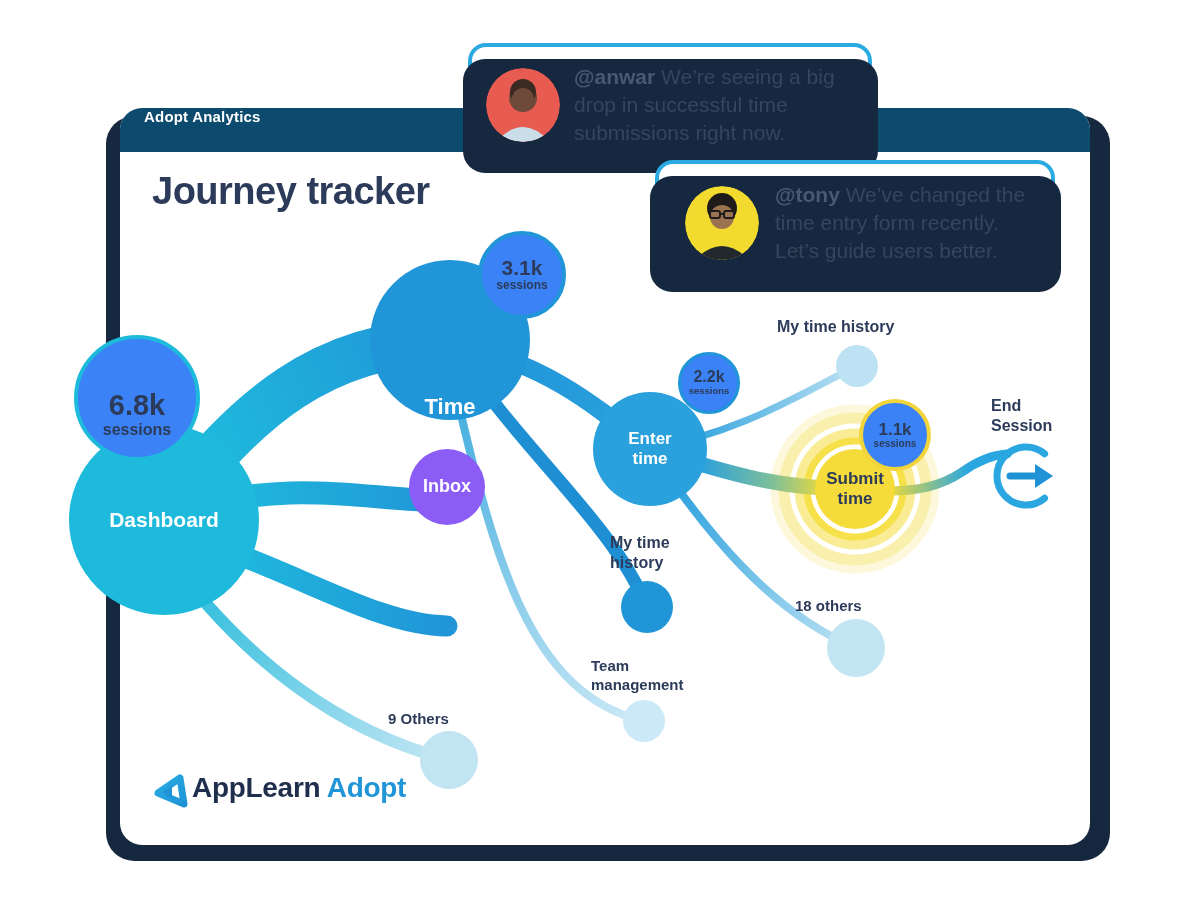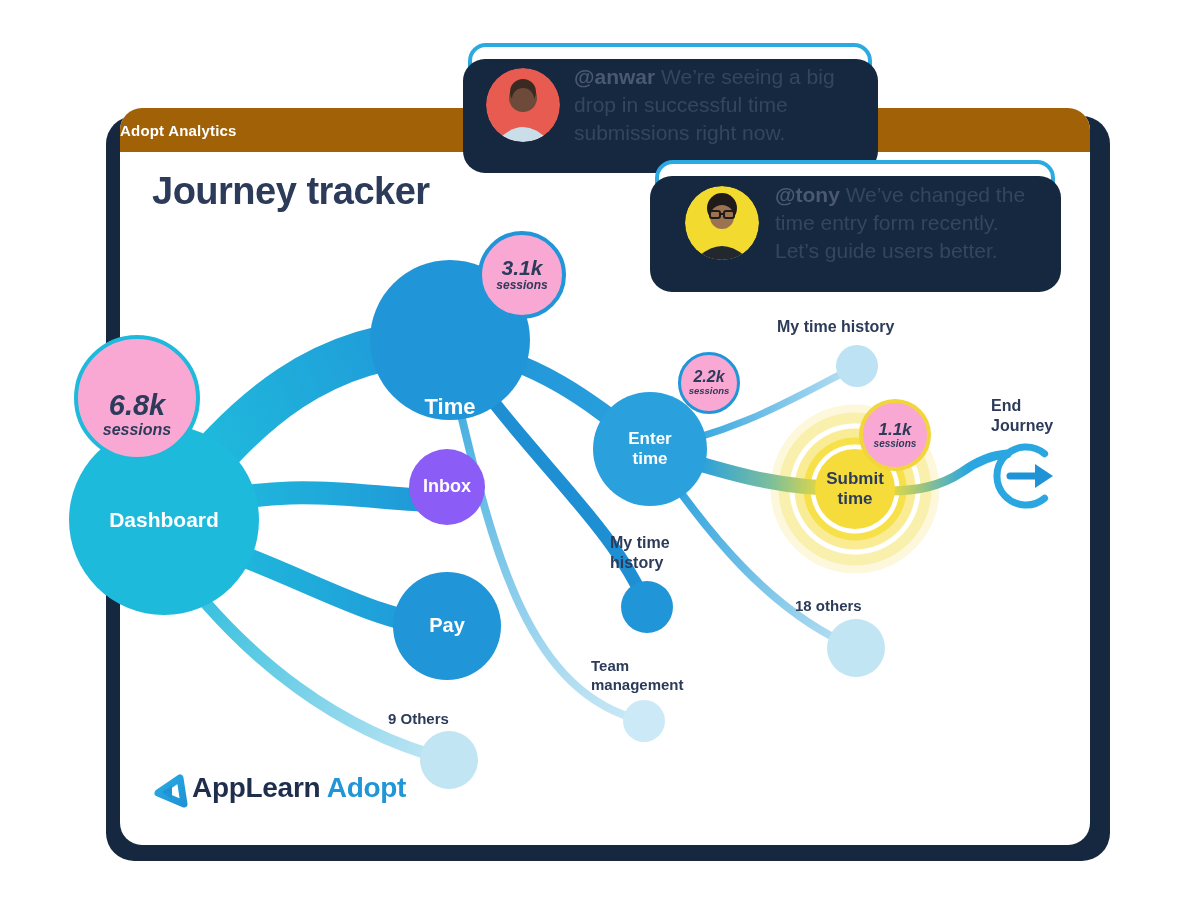--- a/index.html
+++ b/index.html
@@ -3,37 +3,37 @@
 <meta charset="utf-8">
 <style>
   html,body{margin:0;padding:0;background:#ffffff;}
   .stage{position:relative;width:1201px;height:900px;background:#ffffff;overflow:hidden;
          font-family:"Liberation Sans", sans-serif;}
   .abs{position:absolute;}
 
   
   .card-shadow{left:106px;top:116px;width:1004px;height:745px;background:#16283F;border-radius:28px;z-index:0;}
   .card{left:120px;top:108px;width:970px;height:737px;background:#ffffff;border-radius:22px;z-index:1;}
-  .app-header{left:120px;top:108px;width:970px;height:44px;background:#a16207;border-radius:22px 22px 0 0;
-              z-index:2;display:flex;align-items:center;box-sizing:border-box;}
+  .app-header{left:120px;top:108px;width:970px;height:44px;background:#0c4a6e;border-radius:22px 22px 0 0;
+              z-index:2;display:flex;align-items:flex-start;padding-left:24px;box-sizing:border-box;}
   .app-header span{color:#ffffff;font-size:15px;font-weight:700;letter-spacing:.2px;}
   .page-title{left:152px;top:170px;font-size:38px;font-weight:700;color:#2C3B59;z-index:3;letter-spacing:-.5px;}
 
   
   .bubble{background:#ffffff;border:4px solid #2BAAE2;border-radius:18px;z-index:6;display:flex;align-items:center;box-sizing:border-box;}
   .bubble .shadow{position:absolute;left:-9px;right:-10px;top:12px;bottom:-11px;background:#16283F;border-radius:22px;z-index:-1;}
   .bubble-text{font-size:21px;line-height:28px;color:#36455E;font-weight:400;}
   .bubble-text .handle{font-weight:700;color:#4A5873;}
   .avatar{border-radius:50%;flex:0 0 auto;overflow:hidden;}
 
   
   .node{border-radius:50%;display:flex;align-items:center;justify-content:center;text-align:center;z-index:3;}
   .node .nl{color:#ffffff;font-weight:700;line-height:1.18;}
-  .badge{border-radius:50%;background:#f9a8d4;display:flex;flex-direction:column;align-items:center;justify-content:center;
-         text-align:center;z-index:4;box-sizing:border-box;color:#2C3B59;font-style:italic;}
+  .badge{border-radius:50%;background:#3b82f6;display:flex;flex-direction:column;align-items:center;justify-content:center;
+         text-align:center;z-index:4;box-sizing:border-box;color:#2C3B59;}
   .badge .num{font-weight:700;line-height:1;}
   .badge .unit{font-weight:600;line-height:1.2;}
   .flabel{color:#2C3B59;font-weight:700;text-align:left;z-index:4;line-height:1.25;}
   .rings{z-index:1;border-radius:50%;}
   .svg-layer{left:0;top:0;z-index:2;}
 
   
   .logo{left:150px;top:772px;z-index:3;display:flex;align-items:flex-start;gap:0;}
   .logo-text{font-size:28px;font-weight:700;letter-spacing:-.3px;}
   .logo-text .brand{color:#1F2E4D;}
@@ -130,23 +130,20 @@
   </div>
   <div class="abs badge" style="left:478px;top:231px;width:88px;height:88px;border:4px solid #2095D8;">
     <span class="num" style="font-size:21px;">3.1k</span>
     <span class="unit" style="font-size:12px;">sessions</span>
   </div>
 
   <div class="abs node" style="left:409px;top:449px;width:76px;height:76px;background:#8b5cf6;">
     <span class="nl" style="font-size:18px;">Inbox</span>
   </div>
 
-  <div class="abs node" style="left:393px;top:572px;width:108px;height:108px;background:#2095D8;">
-    <span class="nl" style="font-size:20px;">Pay</span>
-  </div>
 
   <div class="abs flabel" style="left:388px;top:710px;width:120px;font-size:15px;">9 Others</div>
   <div class="abs node" style="left:420px;top:731px;width:58px;height:58px;background:#C2E5F4;"></div>
 
   <div class="abs node" style="left:593px;top:392px;width:114px;height:114px;background:#2AA0DD;">
     <span class="nl" style="font-size:17px;width:56px;">Enter time</span>
   </div>
   <div class="abs badge" style="left:678px;top:352px;width:62px;height:62px;border:3px solid #2095D8;">
     <span class="num" style="font-size:16px;">2.2k</span>
     <span class="unit" style="font-size:9.5px;">sessions</span>
@@ -165,21 +162,21 @@
     <span class="nl" style="font-size:17px;width:60px;color:#2C3B59;">Submit time</span>
   </div>
   <div class="abs badge" style="left:859px;top:399px;width:72px;height:72px;border:4px solid #F2D53B;">
     <span class="num" style="font-size:17px;">1.1k</span>
     <span class="unit" style="font-size:10px;">sessions</span>
   </div>
 
   <div class="abs flabel" style="left:795px;top:597px;width:120px;font-size:15px;">18 others</div>
   <div class="abs node" style="left:827px;top:619px;width:58px;height:58px;background:#C2E5F4;"></div>
 
-  <div class="abs flabel" style="left:991px;top:396px;width:70px;font-size:16px;">End Journey</div>
+  <div class="abs flabel" style="left:991px;top:396px;width:70px;font-size:16px;">End Session</div>
 
   <div class="abs bubble" style="left:468px;top:43px;width:404px;height:123px;padding:0 14px 0 14px;gap:14px;">
     <div class="shadow"></div>
     <div class="avatar" style="width:74px;height:74px;">
       <svg width="74" height="74" viewBox="0 0 74 74">
         <clipPath id="ac1">
             <circle cx="37" cy="37" r="37"></circle>
           </clipPath>
         <g clip-path="url(#ac1)">
           <rect width="74" height="74" fill="#E85B50"></rect>

